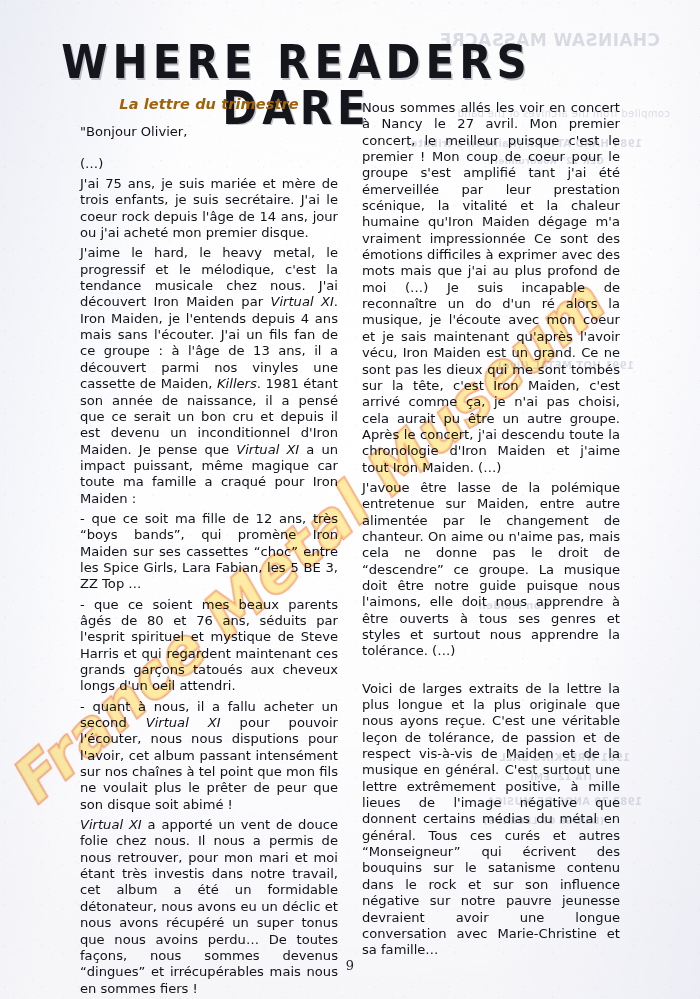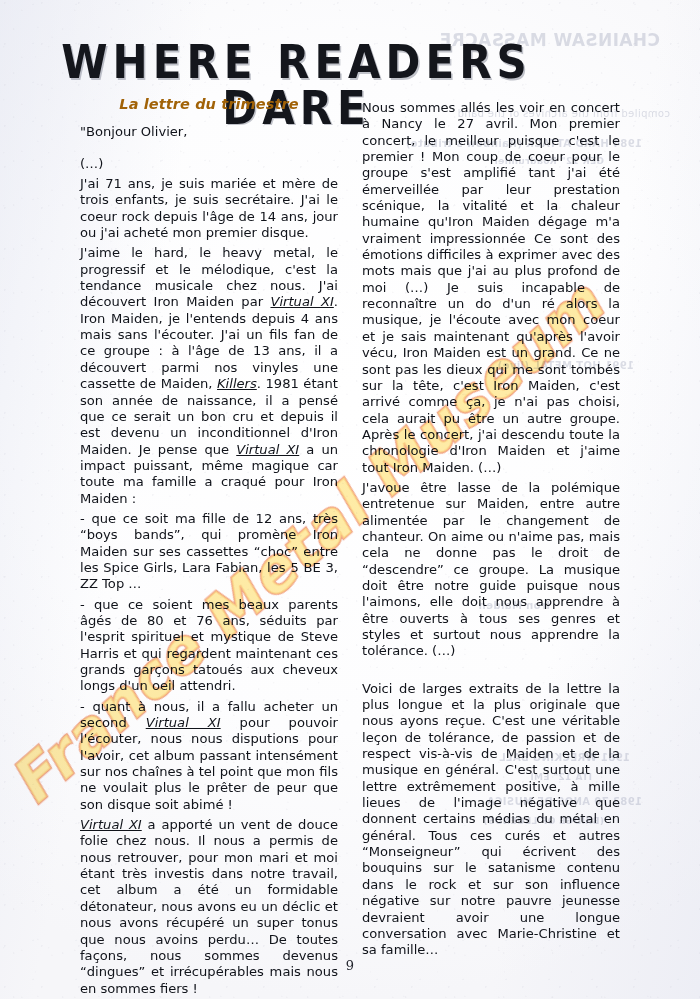--- a/index.html
+++ b/index.html
@@ -109,21 +109,21 @@
   }
   .p {
     margin: 4px;
     text-align: justify;
     text-justify: inter-word;
     hyphens: none;
   }
   .p.lead { text-align: left; }
   .gap { height: 13px; }
   .gap-sm { height: 7px; }
-  i.alb { font-style: italic; text-decoration: underline; }
+  i.alb { font-style: italic; }
 
   
   #watermark {
     position: absolute;
     left: 50px;
     top: 330px;
     width: 520px;
     height: 420px;
     pointer-events: none;
     display: flex;
@@ -180,21 +180,21 @@
 
 <div id="masthead">
   <div class="title">WHERE READERS DARE</div>
 </div>
 
 <div class="col" id="col-left">
   <div class="subhead">La lettre du trimestre</div>
   <p class="p lead">"Bonjour Olivier,</p>
   <div class="gap-sm"></div>
   <p class="p lead">(…)</p>
-  <p class="p">J'ai 71 ans, je suis mariée et mère de trois enfants, je suis secrétaire. J'ai le coeur rock depuis l'âge de 14 ans, jour ou j'ai acheté mon premier disque.</p>
+  <p class="p">J'ai 75 ans, je suis mariée et mère de trois enfants, je suis secrétaire. J'ai le coeur rock depuis l'âge de 14 ans, jour ou j'ai acheté mon premier disque.</p>
   <p class="p">J'aime le hard, le heavy metal, le progressif et le mélodique, c'est la tendance musicale chez nous. J'ai découvert Iron Maiden par <i class="alb">Virtual XI</i>. Iron Maiden, je l'entends depuis 4 ans mais sans l'écouter. J'ai un fils fan de ce groupe : à l'âge de 13 ans, il a découvert parmi nos vinyles une cassette de Maiden, <i class="alb">Killers</i>. 1981 étant son année de naissance, il a pensé que ce serait un bon cru et depuis il est devenu un inconditionnel d'Iron Maiden. Je pense que <i class="alb">Virtual XI</i> a un impact puissant, même magique car toute ma famille a craqué pour Iron Maiden :</p>
   <p class="p">- que ce soit ma fille de 12 ans, très “boys bands”, qui promène Iron Maiden sur ses cassettes “choc” entre les Spice Girls, Lara Fabian, les 5 BE 3, ZZ Top …</p>
   <p class="p">- que ce soient mes beaux parents âgés de 80 et 76 ans, séduits par l'esprit spirituel et mystique de Steve Harris et qui regardent maintenant ces grands garçons tatoués aux cheveux longs d'un oeil attendri.</p>
   <p class="p">- quant à nous, il a fallu acheter un second <i class="alb">Virtual XI</i> pour pouvoir l'écouter, nous nous disputions pour l'avoir, cet album passant intensément sur nos chaînes à tel point que mon fils ne voulait plus le prêter de peur que son disque soit abimé !</p>
   <p class="p"><i class="alb">Virtual XI</i> a apporté un vent de douce folie chez nous. Il nous a permis de nous retrouver, pour mon mari et moi étant très investis dans notre travail, cet album a été un formidable détonateur, nous avons eu un déclic et nous avons récupéré un super tonus que nous avoins perdu… De toutes façons, nous sommes devenus “dingues” et irrécupérables mais nous en sommes fiers !</p>
 </div>
 
 <div class="col" id="col-right">
   <p class="p">Nous sommes allés les voir en concert à Nancy le 27 avril. Mon premier concert, le meilleur puisque c'est le premier ! Mon coup de coeur pour le groupe s'est amplifié tant j'ai été émerveillée par leur prestation scénique, la vitalité et la chaleur humaine qu'Iron Maiden dégage m'a vraiment impressionnée Ce sont des émotions difficiles à exprimer avec des mots mais que j'ai au plus profond de moi (…) Je suis incapable de reconnaître un do d'un ré alors la musique, je l'écoute avec mon coeur et je sais maintenant qu'après l'avoir vécu, Iron Maiden est un grand. Ce ne sont pas les dieux qui me sont tombés sur la tête, c'est Iron Maiden, c'est arrivé comme ça, je n'ai pas choisi, cela aurait pu être un autre groupe. Après le concert, j'ai descendu toute la chronologie d'Iron Maiden et j'aime tout Iron Maiden. (…)</p>
   <p class="p">J'avoue être lasse de la polémique entretenue sur Maiden, entre autre alimentée par le changement de chanteur. On aime ou n'aime pas, mais cela ne donne pas le droit de “descendre” ce groupe. La musique doit être notre guide puisque nous l'aimons, elle doit nous apprendre à être ouverts à tous ses genres et styles et surtout nous apprendre la tolérance. (…)</p>

